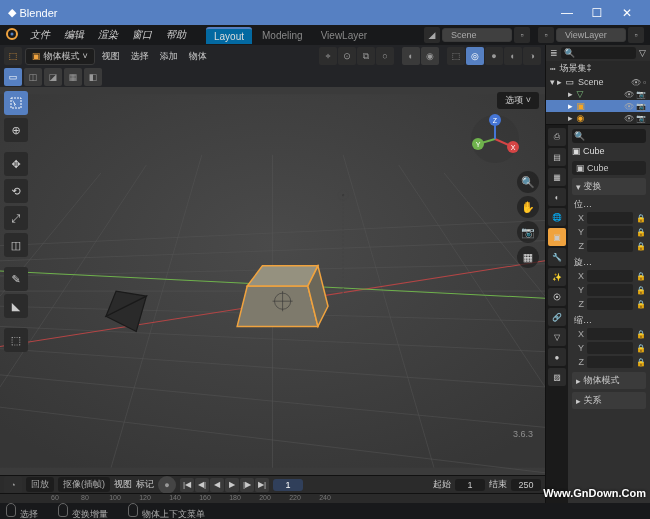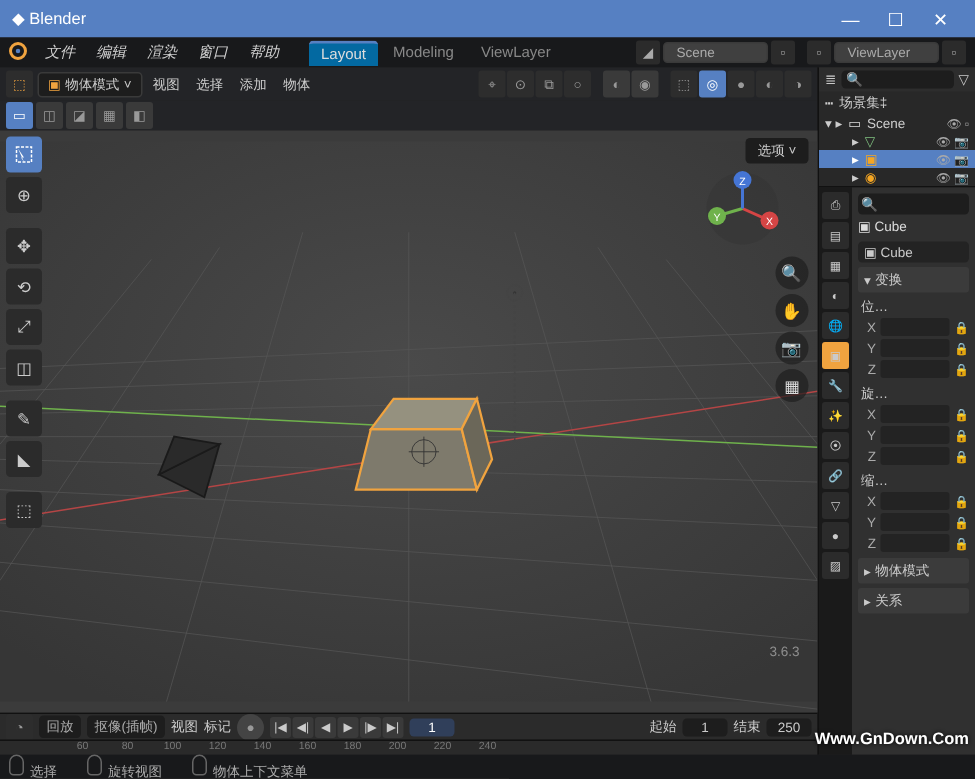--- a/index.html
+++ b/index.html
@@ -388,17 +388,17 @@
           </div>
       <div class="panel-hd">▸ <span>物体模式</span></div>
       <div class="panel-hd">▸ <span>关系</span></div>
     </div>
   </div>
 </div>
 </div>
 
 <div class="statusbar">
   <span><span class="mouse-ico"></span><span>选择</span></span>
-  <span><span class="mouse-ico"></span><span>旋转视图</span></span>
+  <span><span class="mouse-ico"></span><span>变换增量</span></span>
   <span><span class="mouse-ico"></span><span>物体上下文菜单</span></span>
 </div>
 
 <div class="watermark">Www.GnDown.Com</div>
 
 </body></html>

